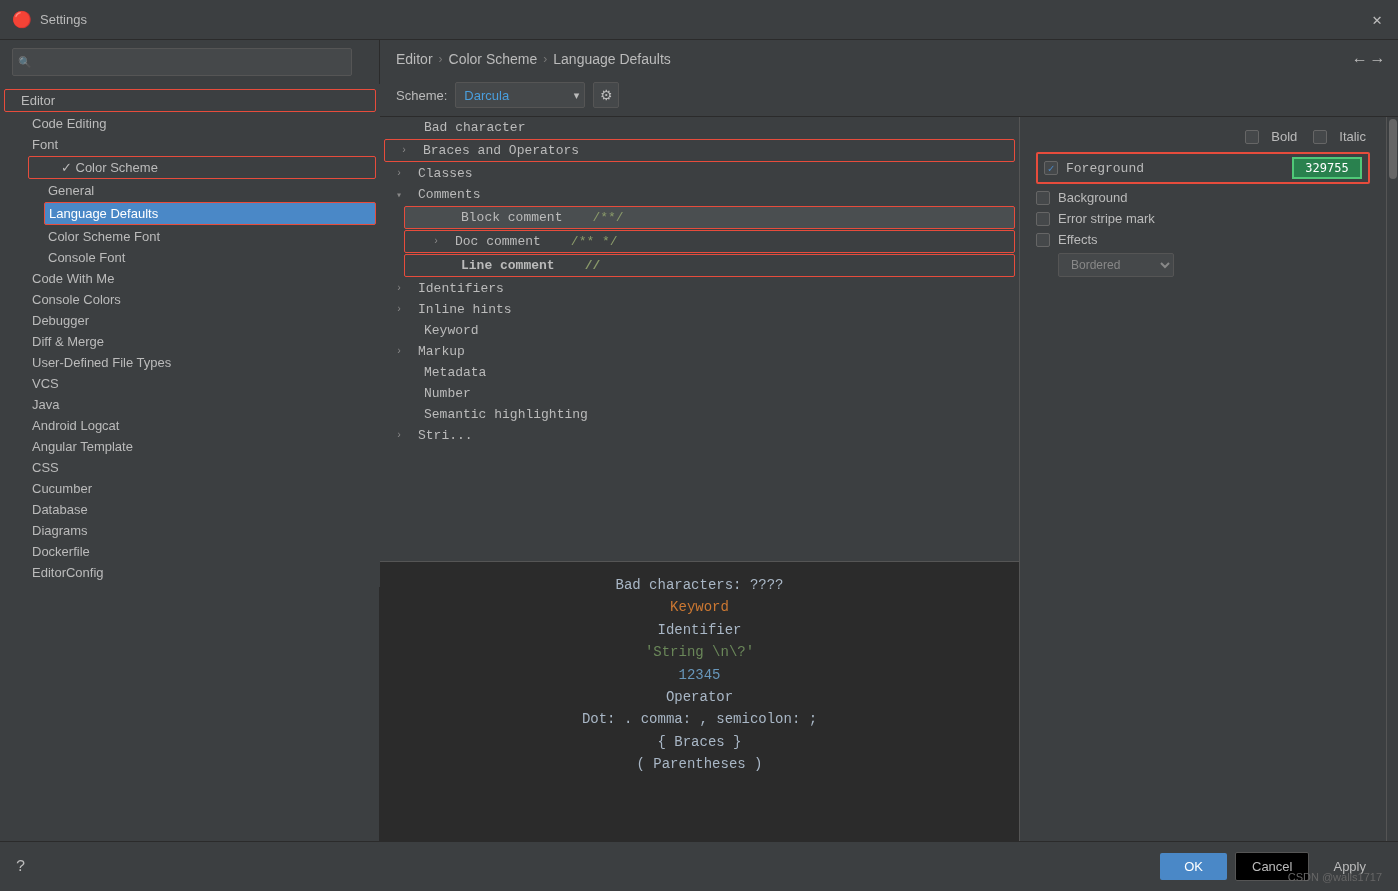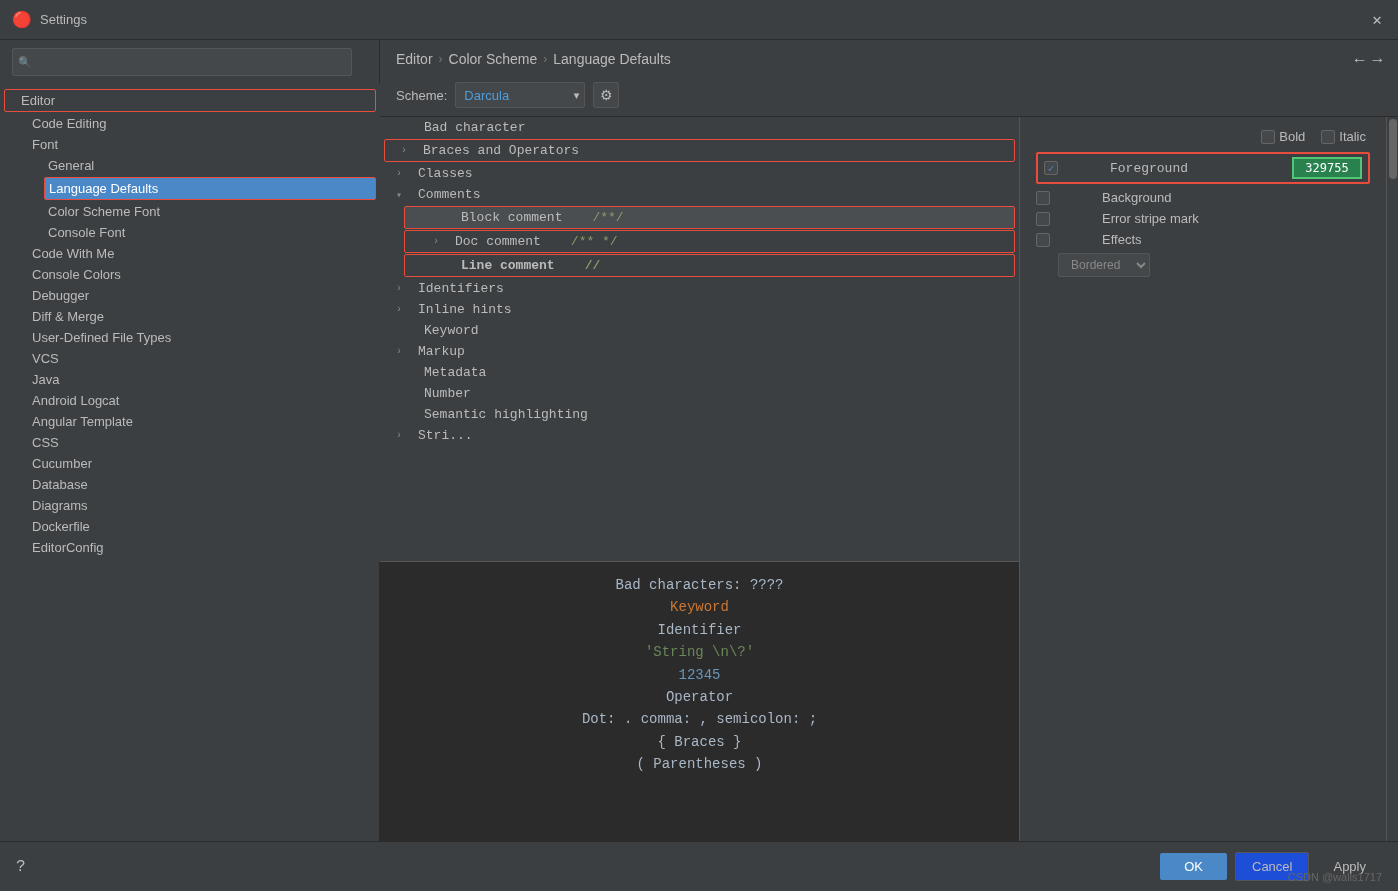--- a/index.html
+++ b/index.html
@@ -267,21 +267,21 @@
       display: flex;
       align-items: center;
       justify-content: center;
       cursor: pointer;
       flex-shrink: 0;
       border-radius: 2px;
       font-size: 11px;
       color: #4a88c7;
     }
     .checkbox.checked { background: #45484a; }
-    .props-label { color: #bbbbbb; flex: 1; margin-left: 44px; }
+    .props-label { color: #bbbbbb; flex: 1; }
     .color-box {
       background: #29814e;
       color: #ffffff;
       padding: 2px 8px;
       font-family: 'Consolas', monospace;
       font-size: 12px;
       border: 2px solid #50c878;
       min-width: 70px;
       text-align: center;
       cursor: pointer;
@@ -293,42 +293,42 @@
       gap: 16px;
       margin-bottom: 8px;
       padding-right: 4px;
     }
     .bold-label, .italic-label {
       font-family: sans-serif;
       font-size: 13px;
       color: #bbbbbb;
       display: flex;
       align-items: center;
-      gap: 4px;
+      gap: 12px;
     }
     .foreground-row {
       border: 2px solid #e74c3c;
       border-radius: 2px;
       padding: 3px 6px;
       display: flex;
       align-items: center;
       gap: 8px;
       margin-bottom: 6px;
       background: #3c3f41;
     }
     .effects-dropdown {
       border: 1px solid #555;
       background: #45484a;
       color: #888;
       padding: 3px 8px;
       font-family: sans-serif;
       font-size: 12px;
       border-radius: 2px;
       margin-left: 22px;
-      width: 92px;
+      width: 116px;
     }
 
     
     .preview-panel {
       background: #2b2b2b;
       border-top: 1px solid #555;
       padding: 12px 16px;
       flex-shrink: 0;
       min-height: 280px;
       overflow-y: auto;
@@ -377,21 +377,21 @@
       background: #4a88c7;
       color: #ffffff;
       border: none;
       padding: 6px 24px;
       font-size: 13px;
       cursor: pointer;
       font-family: sans-serif;
       border-radius: 2px;
     }
     .btn-cancel {
-      background: #1d4ed8;
+      background: #000000;
       color: #bbbbbb;
       border: 1px solid #555;
       padding: 6px 16px;
       font-size: 13px;
       cursor: pointer;
       font-family: sans-serif;
       border-radius: 2px;
     }
     .btn-apply {
       background: transparent;
@@ -452,20 +452,23 @@
         <div class="sidebar-item top-level outlined" style="border-color:#e74c3c; margin:1px 4px;">
           <span>Editor</span>
         </div>
         <div class="sidebar-item indent1">
           <span>Code Editing</span>
         </div>
         <div class="sidebar-item indent1">
           <span>Font</span>
         </div>
 
+        <div class="sidebar-item indent1" style="border:1px solid #e74c3c; border-radius:2px; margin:1px 4px 1px 28px;">
+          <span>✓ Color Scheme</span>
+        </div>
         <div class="sidebar-item indent2">
           <span>General</span>
         </div>
 
         <div class="sidebar-item indent2 selected" style="border:1px solid #e74c3c; border-radius:2px; margin:1px 4px 1px 44px; padding-left:4px;">
           <span>Language Defaults</span>
         </div>
         <div class="sidebar-item indent2">
           <span>Color Scheme Font</span>
         </div>

